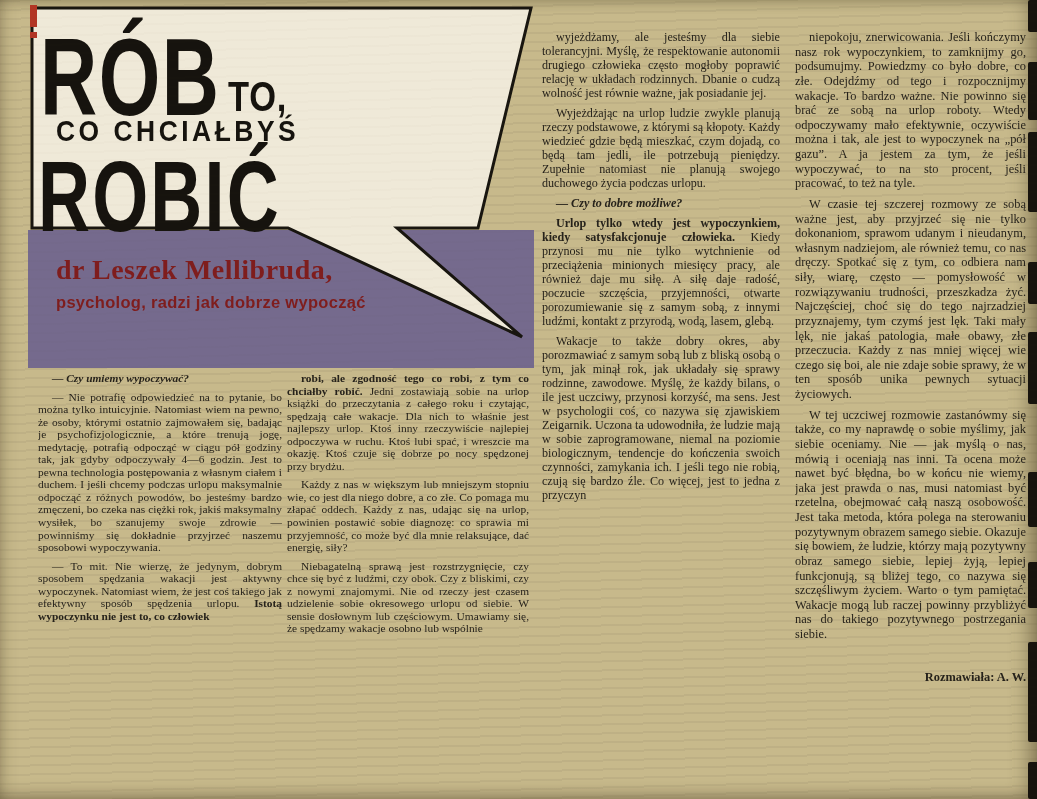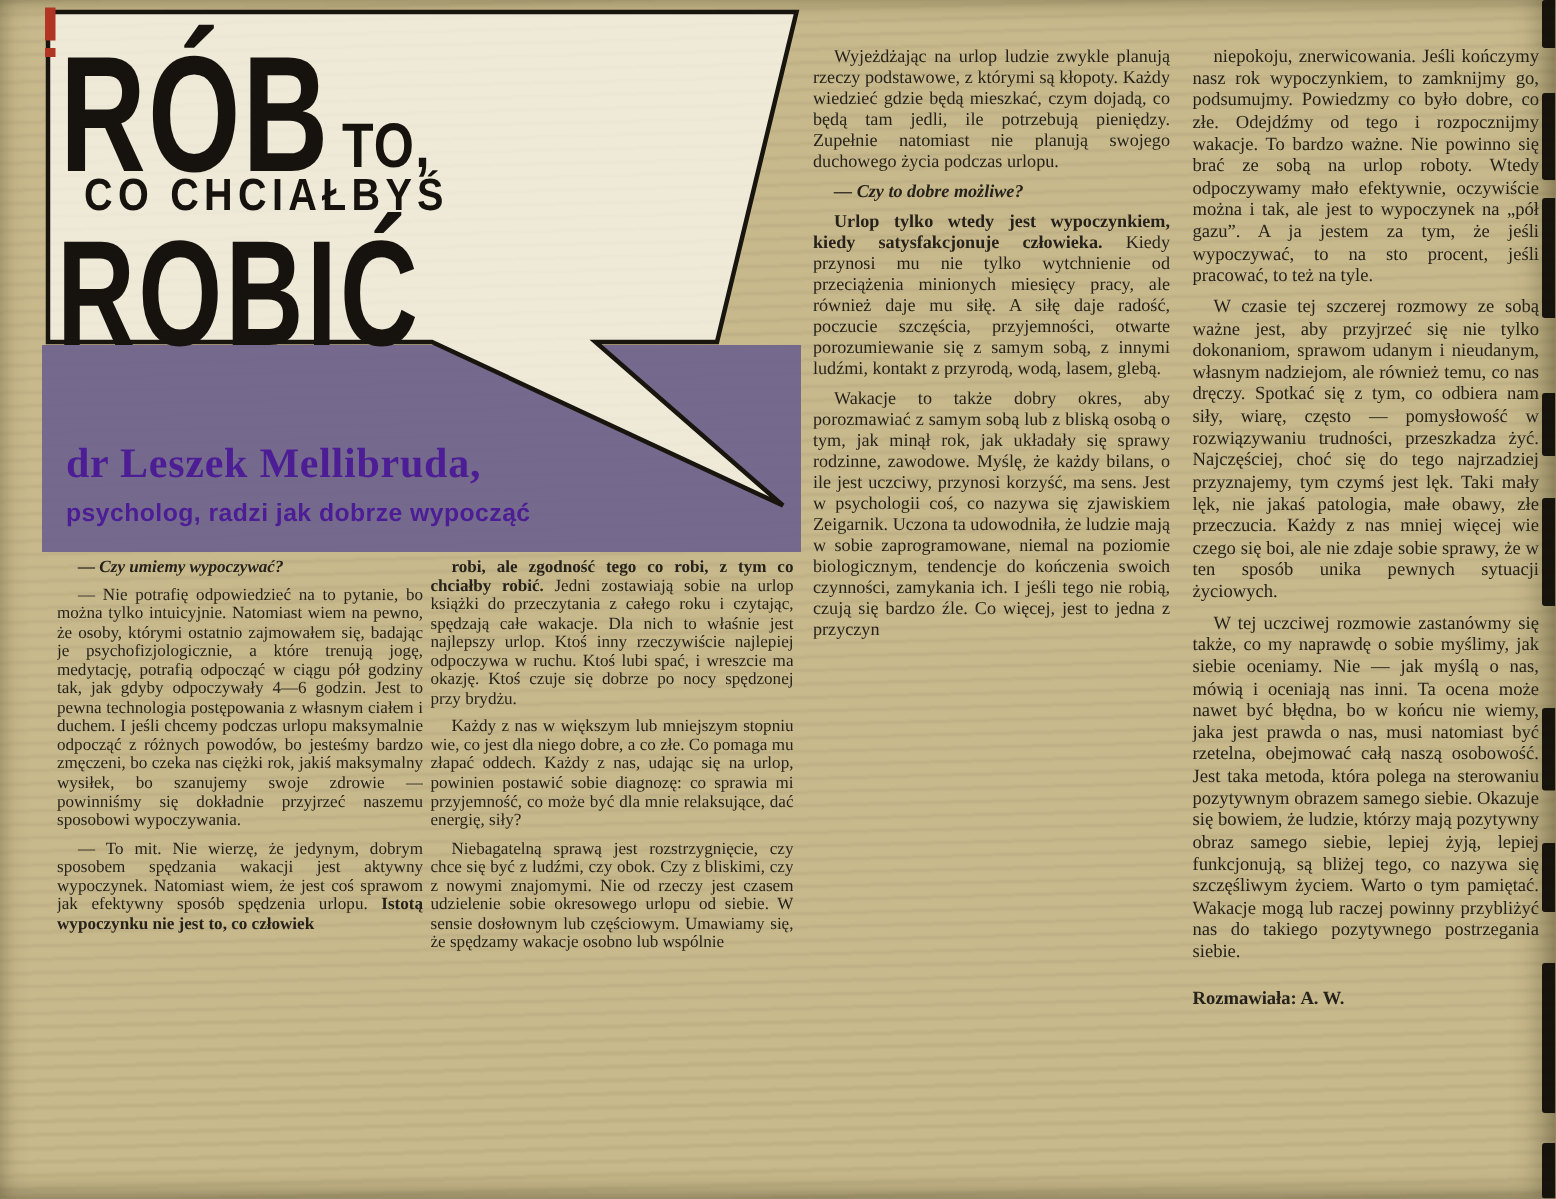--- a/index.html
+++ b/index.html
@@ -32,38 +32,38 @@
   .ghost.over{z-index:6;opacity:.10;}
   
   .title-block{position:absolute;left:25px;top:4px;width:512px;height:366px;z-index:3;}
   .title-block svg{position:absolute;inset:0;}
   .tword{position:absolute;color:#16130e;font-family:"Liberation Sans",sans-serif;
          font-weight:700;line-height:1;white-space:nowrap;transform-origin:left top;}
   .t-rob  {left:15px; top:18px; font-size:110px;letter-spacing:2px;transform:scaleX(.72);}
   .t-to   {left:203px;top:72px; font-size:42px; letter-spacing:1px;transform:scaleX(.82);}
   .t-co   {left:31px; top:112px;font-size:30px; letter-spacing:4px;transform:scaleX(.88);}
   .t-robic{left:13px; top:142px;font-size:100px;letter-spacing:3px;transform:scaleX(.72);}
-  .byline{position:absolute;left:19px;top:250px;width:470px;color:#4c1d95;margin-top:40px;}
+  .byline{position:absolute;left:31px;top:250px;width:470px;color:#7f1d1d;}
   .byline-name{font-family:"Liberation Serif",serif;font-weight:700;font-size:28px;
                letter-spacing:.5px;}
   .byline-role{font-family:"Liberation Sans",sans-serif;font-weight:700;font-size:16.5px;
                margin-top:7px;letter-spacing:.3px;}
   
   .col{position:absolute;z-index:2;text-align:justify;color:var(--ink);
        font-family:"Liberation Serif",serif;overflow:hidden;
        -webkit-hyphens:auto;hyphens:auto;}
   .c1,.c2{top:372px;height:423px;font-size:11.4px;line-height:1.10;}
   .c1{left:38px;width:244px;}
   .c2{left:287px;width:242px;}
   .c3,.c4{top:30px;height:763px;}
   .c3{left:542px;width:238px;font-size:12.1px;line-height:1.16;}
   .c4{left:795px;width:231px;font-size:12.4px;line-height:1.18;}
   .para{margin:0 0 6px 0;text-indent:14px;}
   .para.q{font-style:italic;font-weight:600;}
-  .para.sig{text-align:left;font-weight:700;margin-top:16px;text-indent:0;}
+  .para.sig{text-align:right;font-weight:700;margin-top:28px;text-indent:0;}
   .b{font-weight:700;}
   
   .red-mark{position:absolute;left:30px;top:5px;width:7px;height:22px;
             background:var(--accent_red);z-index:4;}
   .red-mark::after{content:"";position:absolute;left:0;top:27px;width:7px;height:6px;
             background:var(--accent_red);}
   .edge-strip{position:absolute;right:0;top:0;width:13px;height:100%;z-index:5;}
   .edge-mark{position:absolute;right:0;background:var(--edge);width:9px;border-radius:2px 0 0 2px;}
   .em1{top:0;height:32px;}
   .em2{top:62px;height:58px;}
@@ -95,28 +95,29 @@
     <div class="tword t-robic">ROBIĆ</div>
     <div class="byline">
       <div class="byline-name">dr Leszek Mellibruda,</div>
       <div class="byline-role">psycholog, radzi jak dobrze wypocząć</div>
     </div>
   </div>
 
   <div class="col c1">
       <p class="para q"><span>— Czy umiemy wypoczywać?</span></p>
       <p class="para"><span>— Nie potrafię odpowiedzieć na to pytanie, bo można tylko intuicyjnie. Natomiast wiem na pewno, że osoby, którymi ostatnio zajmowałem się, badając je psychofizjologicznie, a które trenują jogę, medytację, potrafią odpocząć w ciągu pół godziny tak, jak gdyby odpoczywały 4—6 godzin. Jest to pewna technologia postępowania z własnym ciałem i duchem. I jeśli chcemy podczas urlopu maksymalnie odpocząć z różnych powodów, bo jesteśmy bardzo zmęczeni, bo czeka nas ciężki rok, jakiś maksymalny wysiłek, bo szanujemy swoje zdrowie — powinniśmy się dokładnie przyjrzeć naszemu sposobowi wypoczywania.</span></p>
-      <p class="para"><span>— To mit. Nie wierzę, że jedynym, dobrym sposobem spędzania wakacji jest aktywny wypoczynek. Natomiast wiem, że jest coś sprawom jak efektywny sposób spędzenia urlopu. </span><span class="b">Istotą wypoczynku nie jest to, co człowiek</span></p>
+      <p class="para"><span>— To mit. Nie wierzę, że jedynym, dobrym sposobem spędzania wakacji jest aktywny wypoczynek. Natomiast wiem, że jest coś takiego jak efektywny sposób spędzenia urlopu. </span><span class="b">Istotą wypoczynku nie jest to, co człowiek</span></p>
     </div>
   <div class="col c2">
       <p class="para"><span class="b">robi, ale zgodność tego co robi, z tym co chciałby robić.</span><span> Jedni zostawiają sobie na urlop książki do przeczytania z całego roku i czytając, spędzają całe wakacje. Dla nich to właśnie jest najlepszy urlop. Ktoś inny rzeczywiście najlepiej odpoczywa w ruchu. Ktoś lubi spać, i wreszcie ma okazję. Ktoś czuje się dobrze po nocy spędzonej przy brydżu.</span></p>
       <p class="para"><span>Każdy z nas w większym lub mniejszym stopniu wie, co jest dla niego dobre, a co złe. Co pomaga mu złapać oddech. Każdy z nas, udając się na urlop, powinien postawić sobie diagnozę: co sprawia mi przyjemność, co może być dla mnie relaksujące, dać energię, siły?</span></p>
       <p class="para"><span>Niebagatelną sprawą jest rozstrzygnięcie, czy chce się być z ludźmi, czy obok. Czy z bliskimi, czy z nowymi znajomymi. Nie od rzeczy jest czasem udzielenie sobie okresowego urlopu od siebie. W sensie dosłownym lub częściowym. Umawiamy się, że spędzamy wakacje osobno lub wspólnie</span></p>
     </div>
   <div class="col c3">
+      <p class="para"><span>wyjeżdżamy, ale jesteśmy dla siebie tolerancyjni. Myślę, że respektowanie autonomii drugiego człowieka często mogłoby poprawić relację w układach rodzinnych. Dbanie o cudzą wolność jest równie ważne, jak posiadanie jej.</span></p>
       <p class="para"><span>Wyjeżdżając na urlop ludzie zwykle planują rzeczy podstawowe, z którymi są kłopoty. Każdy wiedzieć gdzie będą mieszkać, czym dojadą, co będą tam jedli, ile potrzebują pieniędzy. Zupełnie natomiast nie planują swojego duchowego życia podczas urlopu.</span></p>
       <p class="para q"><span>— Czy to dobre możliwe?</span></p>
       <p class="para"><span class="b">Urlop tylko wtedy jest wypoczynkiem, kiedy satysfakcjonuje człowieka.</span><span> Kiedy przynosi mu nie tylko wytchnienie od przeciążenia minionych miesięcy pracy, ale również daje mu siłę. A siłę daje radość, poczucie szczęścia, przyjemności, otwarte porozumiewanie się z samym sobą, z innymi ludźmi, kontakt z przyrodą, wodą, lasem, glebą.</span></p>
       <p class="para"><span>Wakacje to także dobry okres, aby porozmawiać z samym sobą lub z bliską osobą o tym, jak minął rok, jak układały się sprawy rodzinne, zawodowe. Myślę, że każdy bilans, o ile jest uczciwy, przynosi korzyść, ma sens. Jest w psychologii coś, co nazywa się zjawiskiem Zeigarnik. Uczona ta udowodniła, że ludzie mają w sobie zaprogramowane, niemal na poziomie biologicznym, tendencje do kończenia swoich czynności, zamykania ich. I jeśli tego nie robią, czują się bardzo źle. Co więcej, jest to jedna z przyczyn</span></p>
     </div>
   <div class="col c4">
       <p class="para"><span>niepokoju, znerwicowania. Jeśli kończymy nasz rok wypoczynkiem, to zamknijmy go, podsumujmy. Powiedzmy co było dobre, co złe. Odejdźmy od tego i rozpocznijmy wakacje. To bardzo ważne. Nie powinno się brać ze sobą na urlop roboty. Wtedy odpoczywamy mało efektywnie, oczywiście można i tak, ale jest to wypoczynek na „pół gazu”. A ja jestem za tym, że jeśli wypoczywać, to na sto procent, jeśli pracować, to też na tyle.</span></p>
       <p class="para"><span>W czasie tej szczerej rozmowy ze sobą ważne jest, aby przyjrzeć się nie tylko dokonaniom, sprawom udanym i nieudanym, własnym nadziejom, ale również temu, co nas dręczy. Spotkać się z tym, co odbiera nam siły, wiarę, często — pomysłowość w rozwiązywaniu trudności, przeszkadza żyć. Najczęściej, choć się do tego najrzadziej przyznajemy, tym czymś jest lęk. Taki mały lęk, nie jakaś patologia, małe obawy, złe przeczucia. Każdy z nas mniej więcej wie czego się boi, ale nie zdaje sobie sprawy, że w ten sposób unika pewnych sytuacji życiowych.</span></p>
       <p class="para"><span>W tej uczciwej rozmowie zastanówmy się także, co my naprawdę o sobie myślimy, jak siebie oceniamy. Nie — jak myślą o nas, mówią i oceniają nas inni. Ta ocena może nawet być błędna, bo w końcu nie wiemy, jaka jest prawda o nas, musi natomiast być rzetelna, obejmować całą naszą osobowość. Jest taka metoda, która polega na sterowaniu pozytywnym obrazem samego siebie. Okazuje się bowiem, że ludzie, którzy mają pozytywny obraz samego siebie, lepiej żyją, lepiej funkcjonują, są bliżej tego, co nazywa się szczęśliwym życiem. Warto o tym pamiętać. Wakacje mogą lub raczej powinny przybliżyć nas do takiego pozytywnego postrzegania siebie.</span></p>
       <p class="para sig"><span class="b">Rozmawiała: A. W.</span></p>

